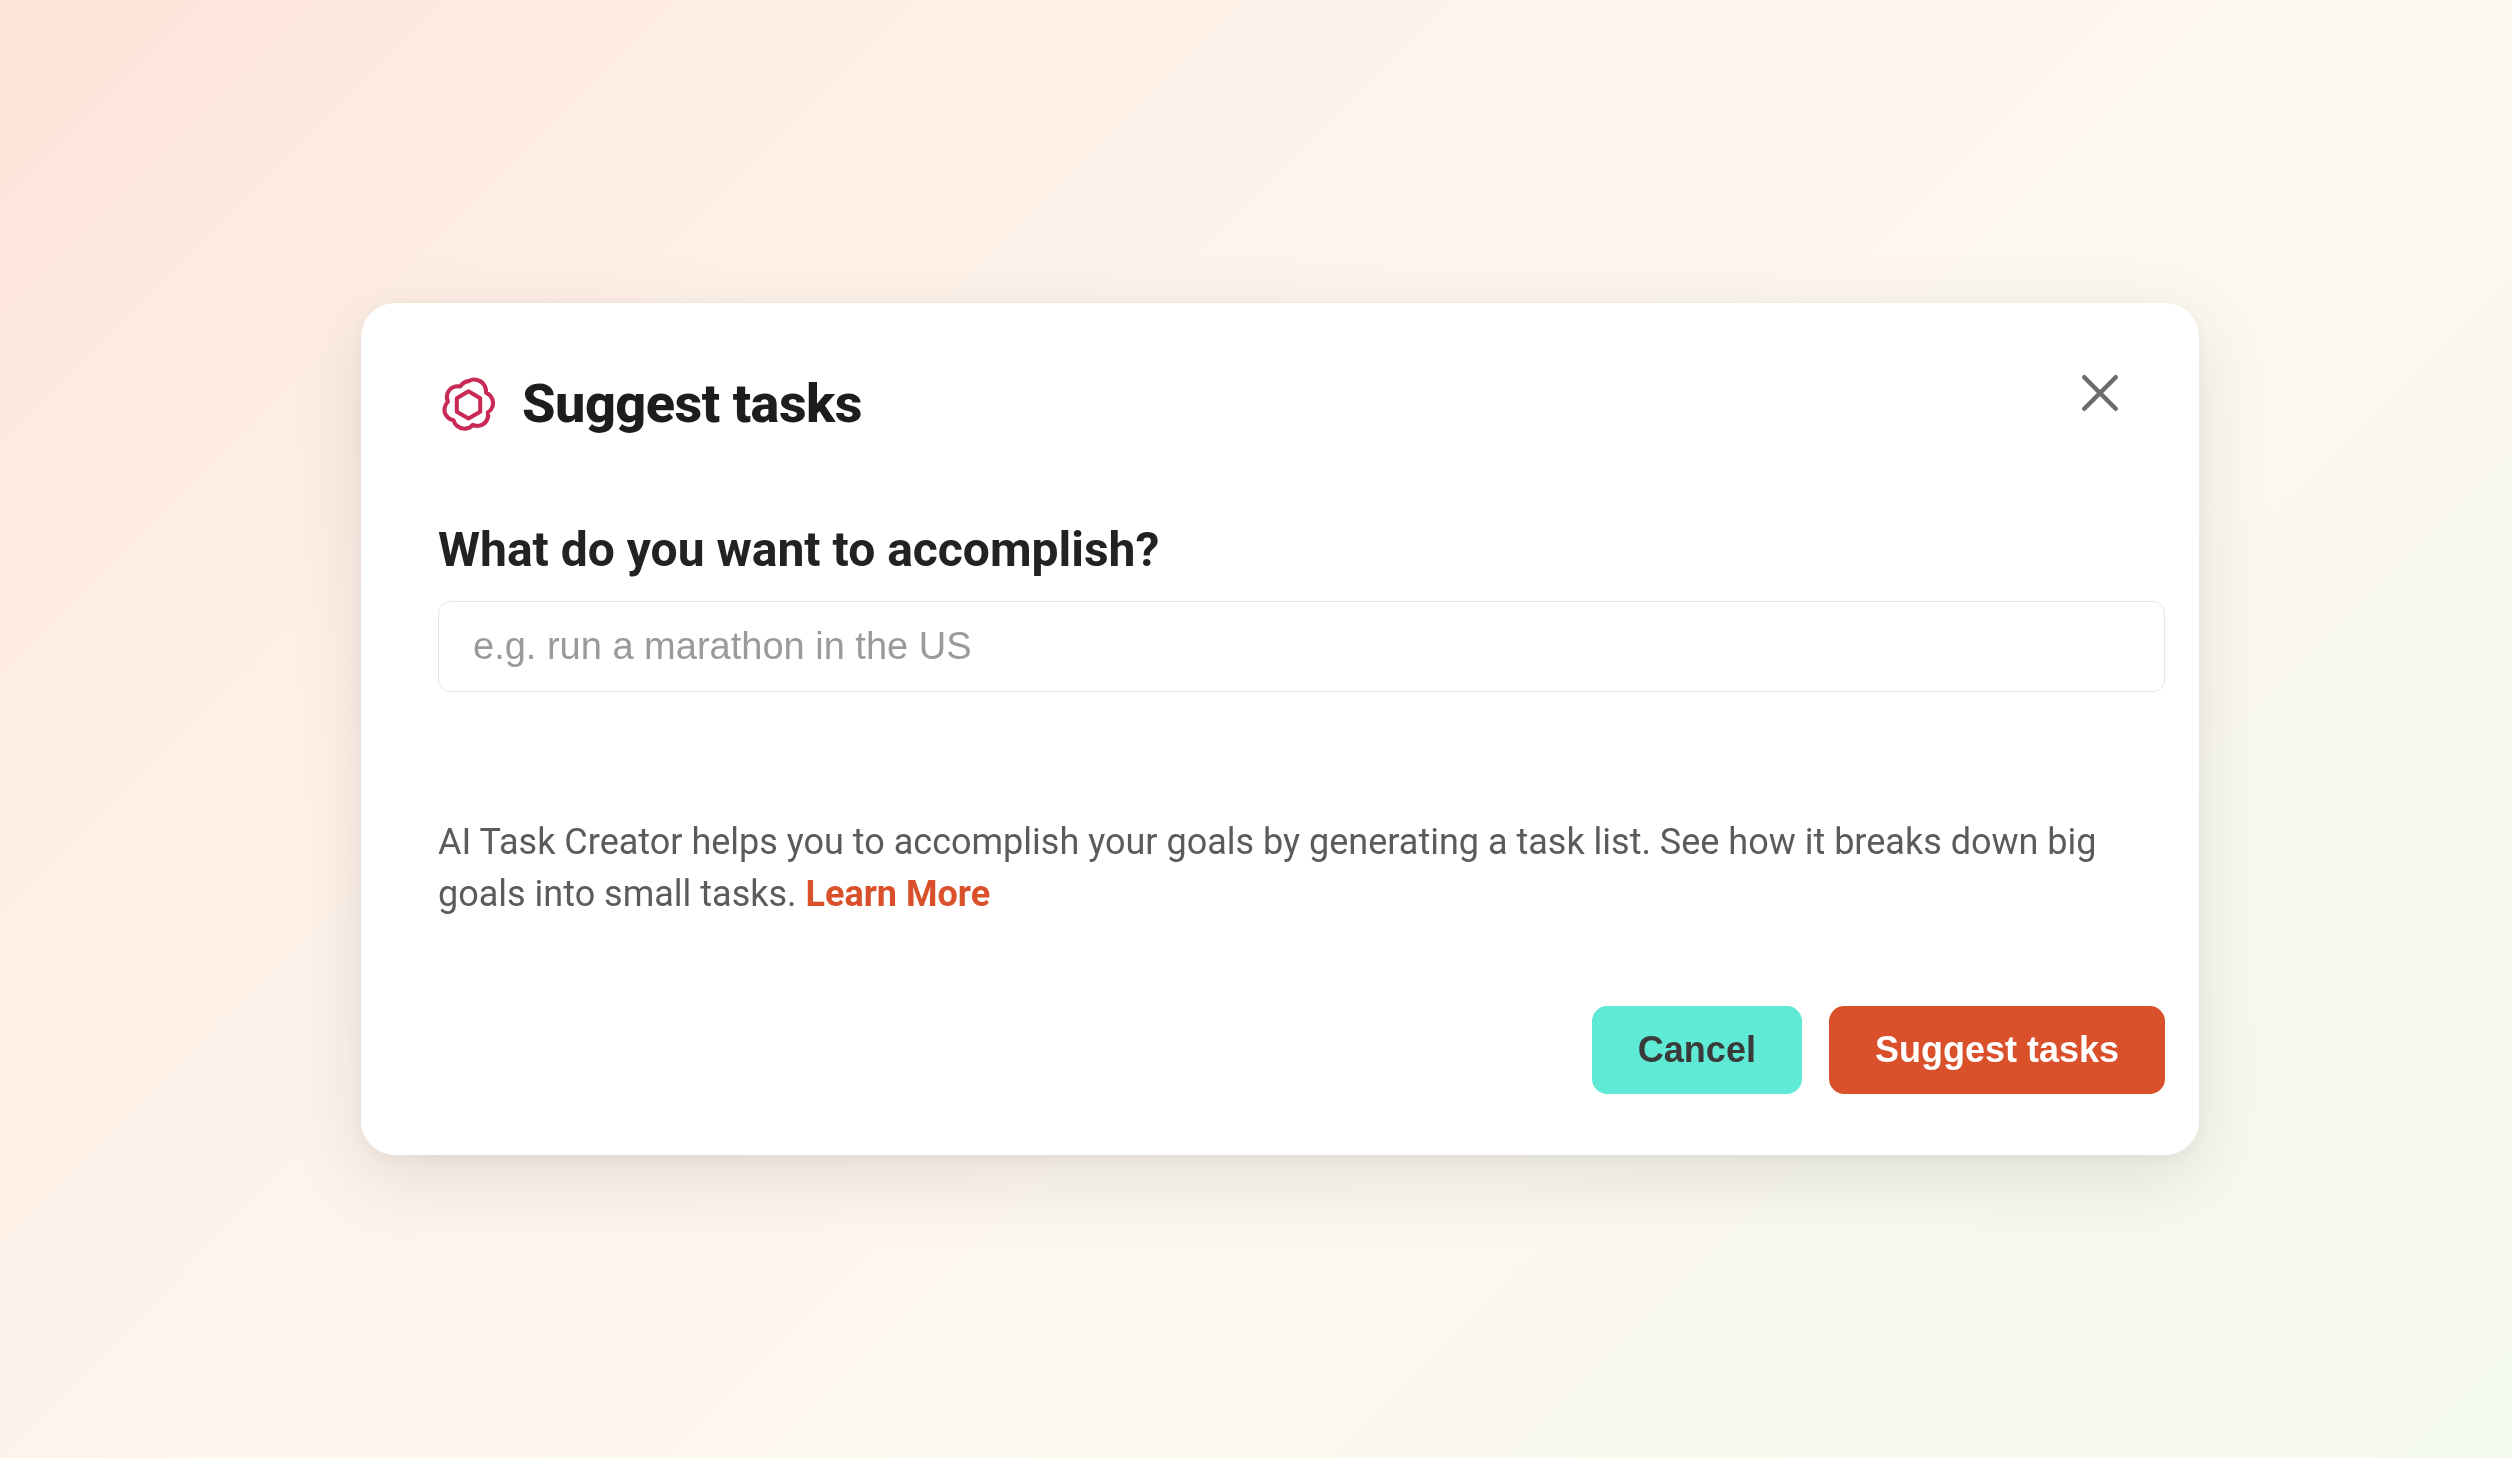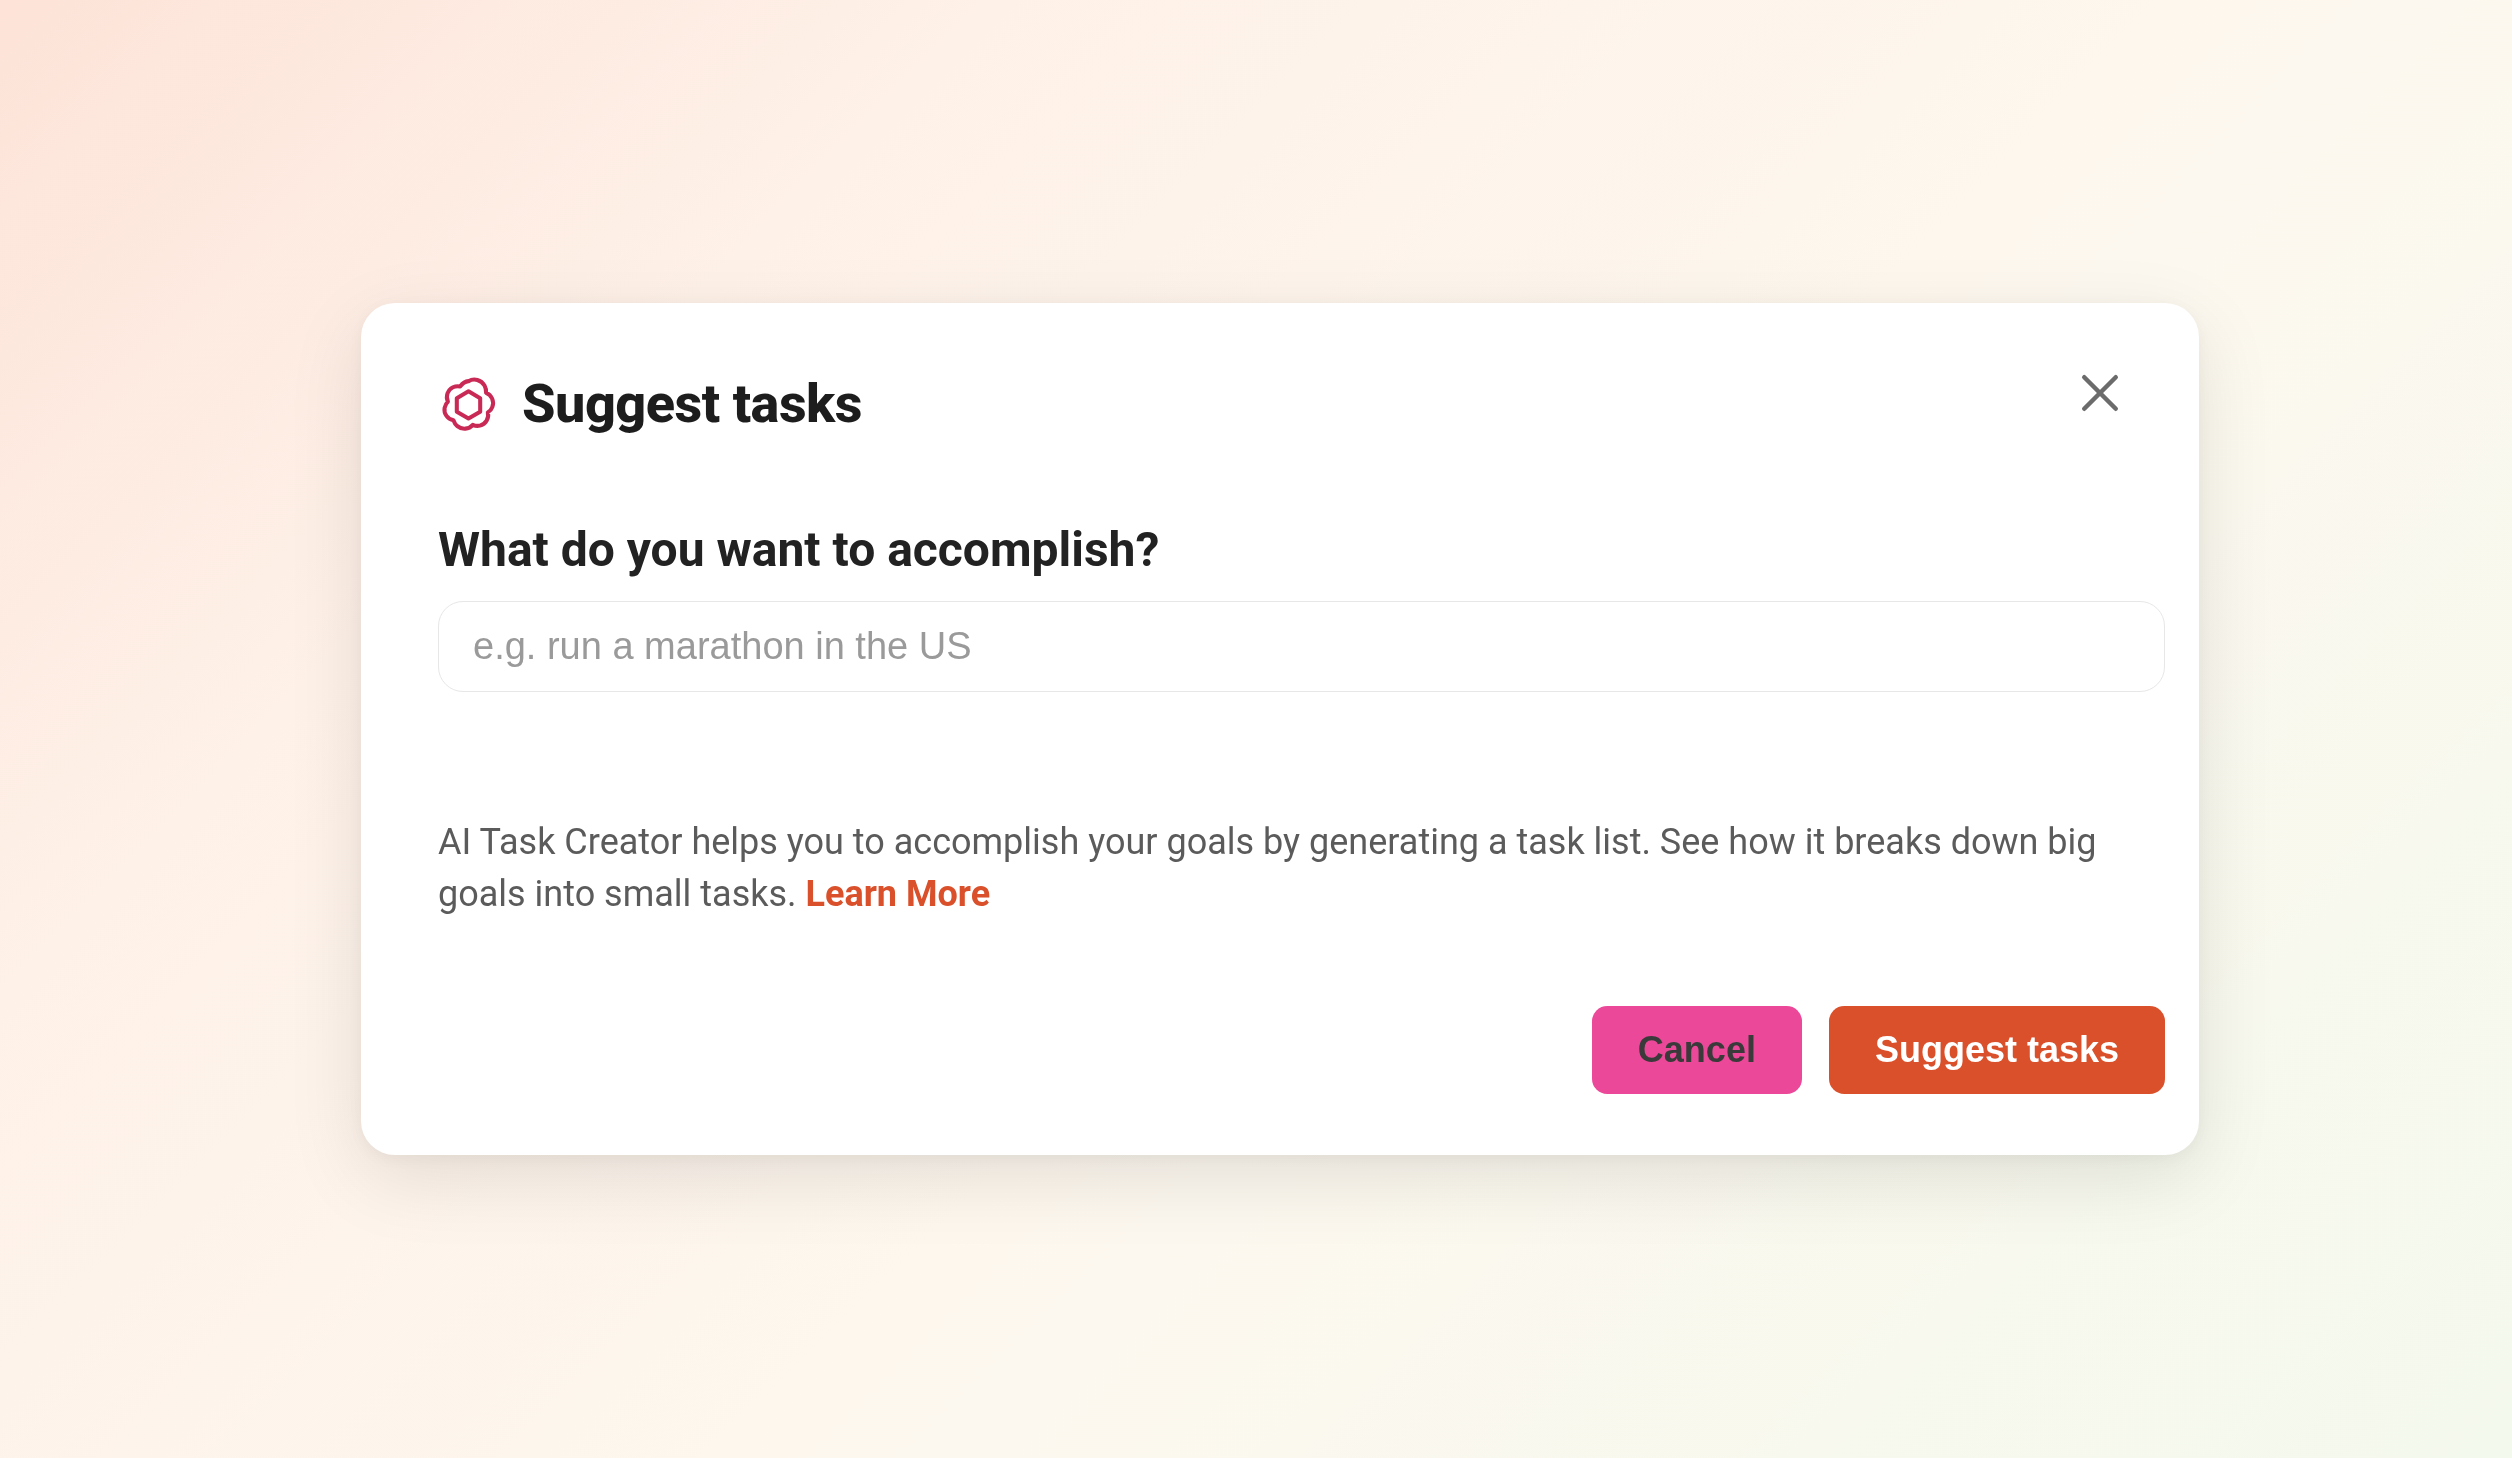--- a/index.html
+++ b/index.html
@@ -65,21 +65,21 @@
     color: #222;
     margin-bottom: 23px;
   }
   .goal-input {
     width: 100%;
     font-size: 38px;
     font-weight: 400;
     color: #222;
     padding: 23px 34px;
     border: 1.9px solid #e7e7e7;
-    border-radius: 25px;
+    border-radius: 12px;
     outline: none;
     background: #fff;
   }
   .goal-input::placeholder { color: #9a9a9a; }
   .helper {
     margin-top: 124px;
     font-size: 36px;
     line-height: 1.45;
     color: #5b5b5b;
     font-weight: 400;
@@ -97,21 +97,21 @@
   }
   .btn {
     font-size: 36px;
     font-weight: 600;
     padding: 23px 46px;
     border-radius: 15.3px;
     border: none;
     cursor: pointer;
   }
   .btn-cancel {
-    background: #ec4899;
+    background: #5eead4;
     color: #3a3a3a;
   }
   .btn-primary {
     background: #d9502a;
     color: #ffffff;
   }
 </style>
 </head>
 <body>
 

